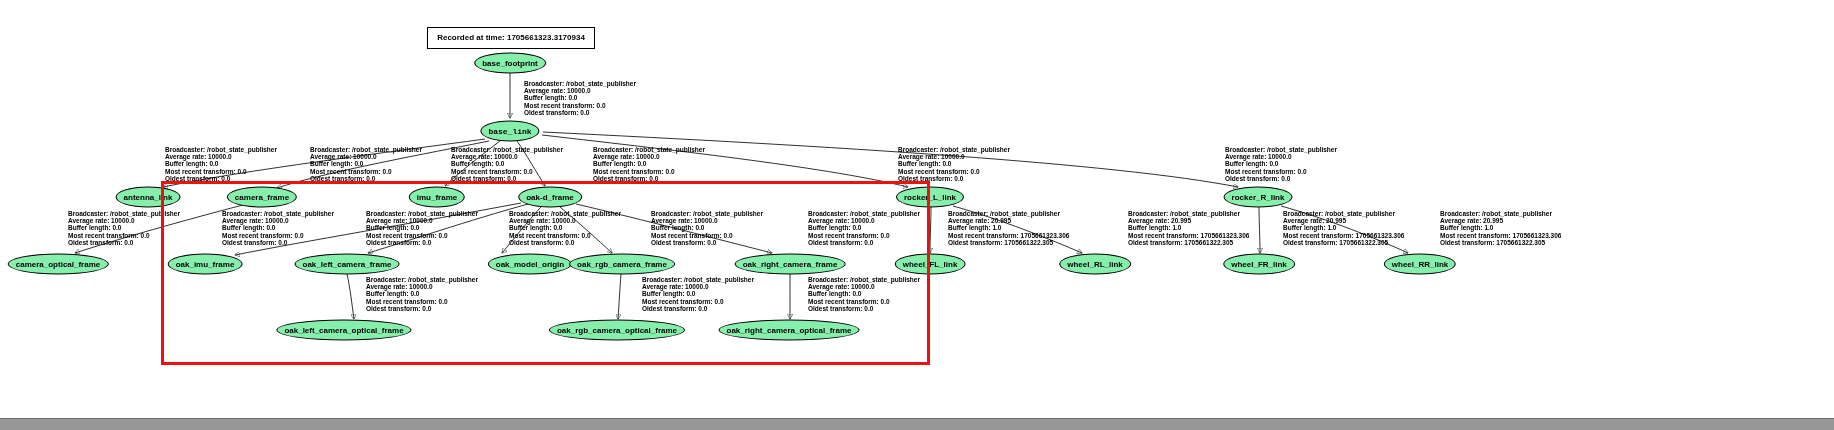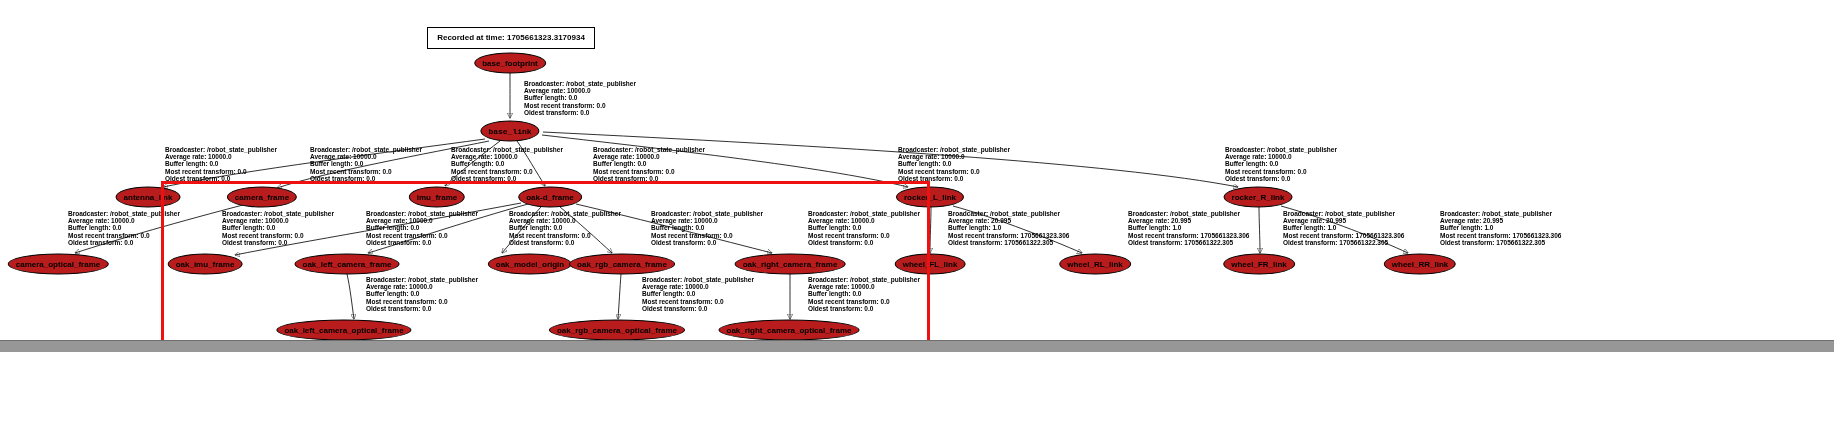--- a/index.html
+++ b/index.html
@@ -1,24 +1,24 @@
 <!DOCTYPE html>
 <html><head>
 <meta charset="utf-8">
 <style>
   html,body{margin:0;padding:0;background:#fff;}
-  .stage{position:relative;width:1834px;height:352px;background:#ffffff;overflow:hidden;
+  .stage{position:relative;width:1834px;height:430px;background:#ffffff;overflow:hidden;
          font-family:"Liberation Sans",sans-serif;color:#000;}
   .edges{position:absolute;left:0;top:0;width:1834px;height:430px;z-index:0;}
   .edges path{fill:none;stroke:#1a1a1a;stroke-width:0.9;}
   .titlebox{position:absolute;left:427px;top:27px;width:166px;height:20px;border:1px solid #000;
             background:#fff;font:bold 8px/20px "Liberation Sans",sans-serif;text-align:center;
             white-space:nowrap;z-index:1;}
   .node{position:absolute;transform:translate(-50%,-50%);height:19px;padding:0 7px;
-        border:1px solid #000;border-radius:50%;background:#b91c1c;
+        border:1px solid #000;border-radius:50%;background:#86efac;
         display:flex;align-items:center;justify-content:center;
         font:bold 8px "Liberation Sans",sans-serif;white-space:nowrap;z-index:1;}
   .elabel{position:absolute;font:bold 6.5px/7.2px "Liberation Sans",sans-serif;
           white-space:pre-line;text-align:left;z-index:1;}
   .highlight{position:absolute;left:161px;top:181px;width:763px;height:178px;
              border:3px solid #ef1010;z-index:2;background:transparent;}
   .bottom-bar{position:absolute;left:0;bottom:0;width:100%;height:11px;background:#979797;
               border-top:1px solid #6e6e6e;z-index:3;}
 </style>
 </head>

